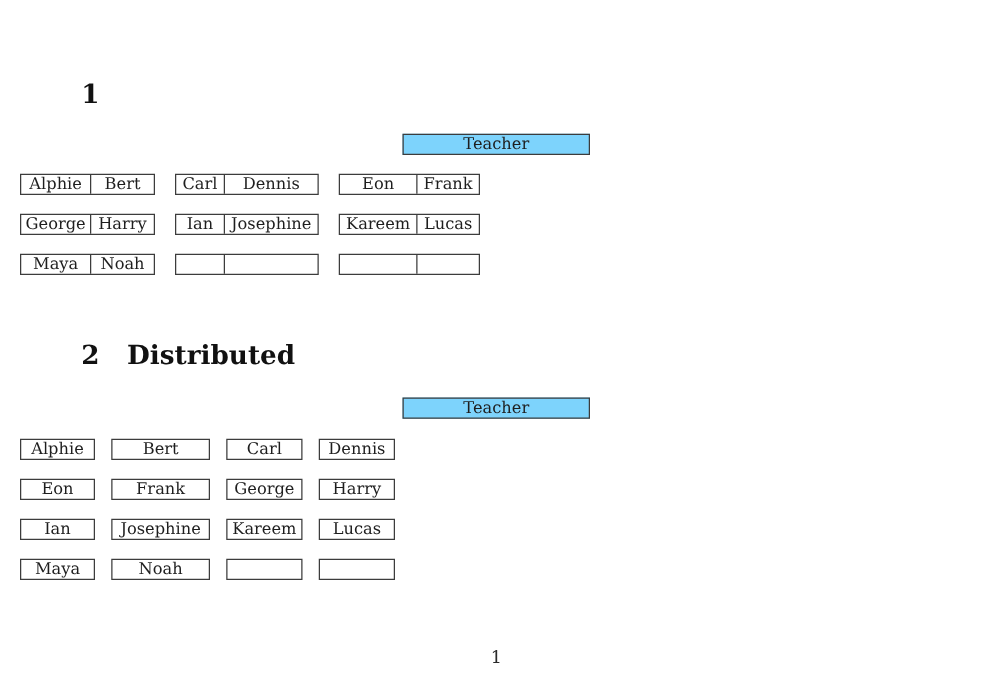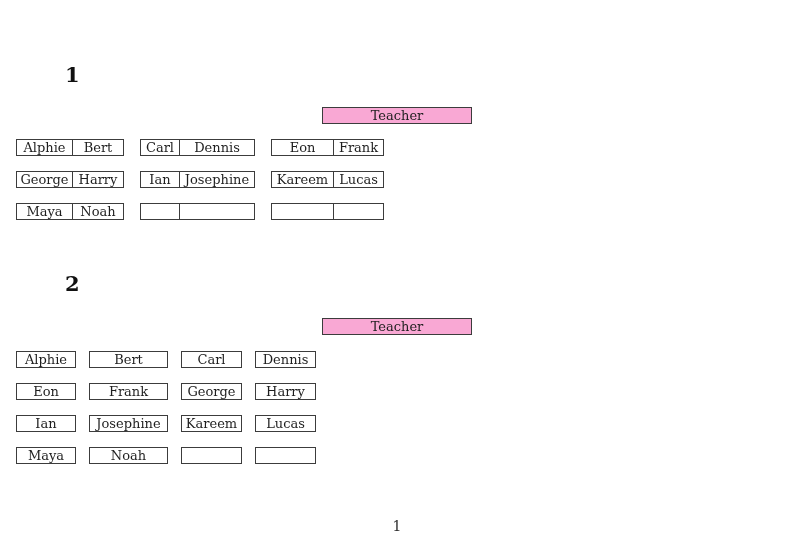--- a/index.html
+++ b/index.html
@@ -20,21 +20,21 @@
   }
   .heading-classical   { top:63px; }
   .heading-distributed { top:272px; }
 
   .teacher-box {
     position:absolute; left:50%; transform:translateX(-50%);
     width:150px; height:17px;
     border:1px solid #3c3c3c;
     display:flex; align-items:center; justify-content:center;
     font-size:13px; line-height:1;
-    background:#f9a8d4;
+    background:#7dd3fc;
   }
   .teacher-classical   { top:107px; }
   .teacher-distributed { top:318px; }
 
   .desk-row {
     position:absolute; left:16px; width:100%;
     display:flex; 
   }
   .row-classical   { gap:16px; }
   .row-distributed { gap:13px; }
@@ -117,20 +117,21 @@
       <div class="cell w-c2b"></div>
     </div>
     <div class="desk">
       <div class="cell w-c3a"></div>
       <div class="cell w-c3b"></div>
     </div>
   </div>
 
   <div class="section-heading heading-distributed">
     <span>2</span>
+    <span>Distributed</span>
   </div>
 
   <div class="teacher-box teacher-distributed">Teacher</div>
 
   <div class="desk-row row-distributed d-row1">
     <div class="desk">
       <div class="cell w-d1">Alphie</div>
     </div>
     <div class="desk">
       <div class="cell w-d2">Bert</div>

